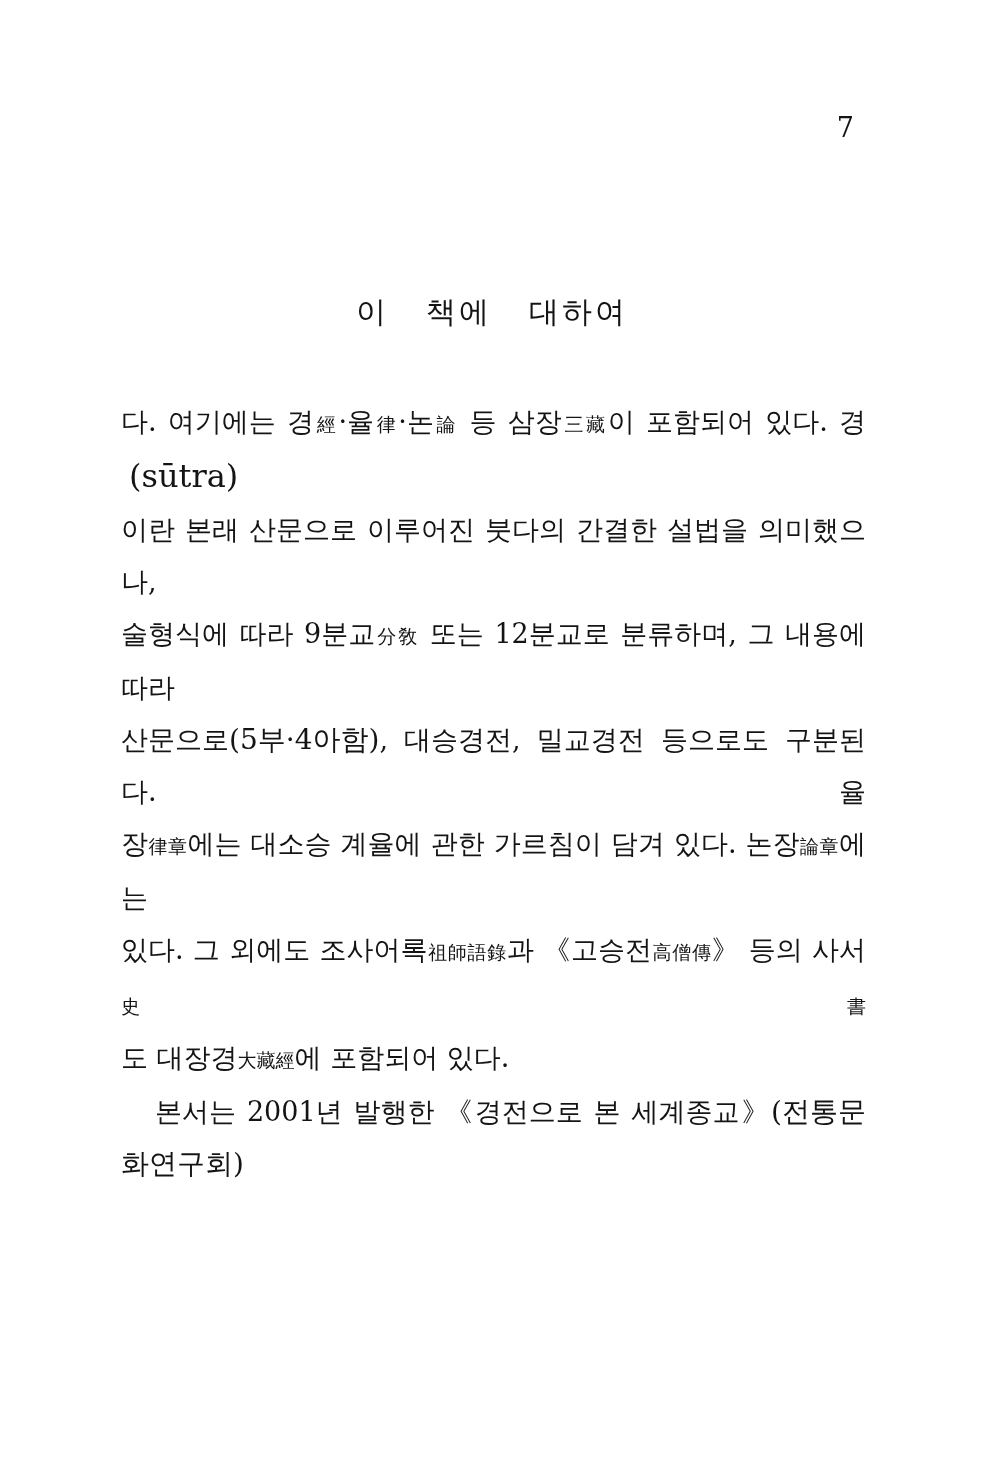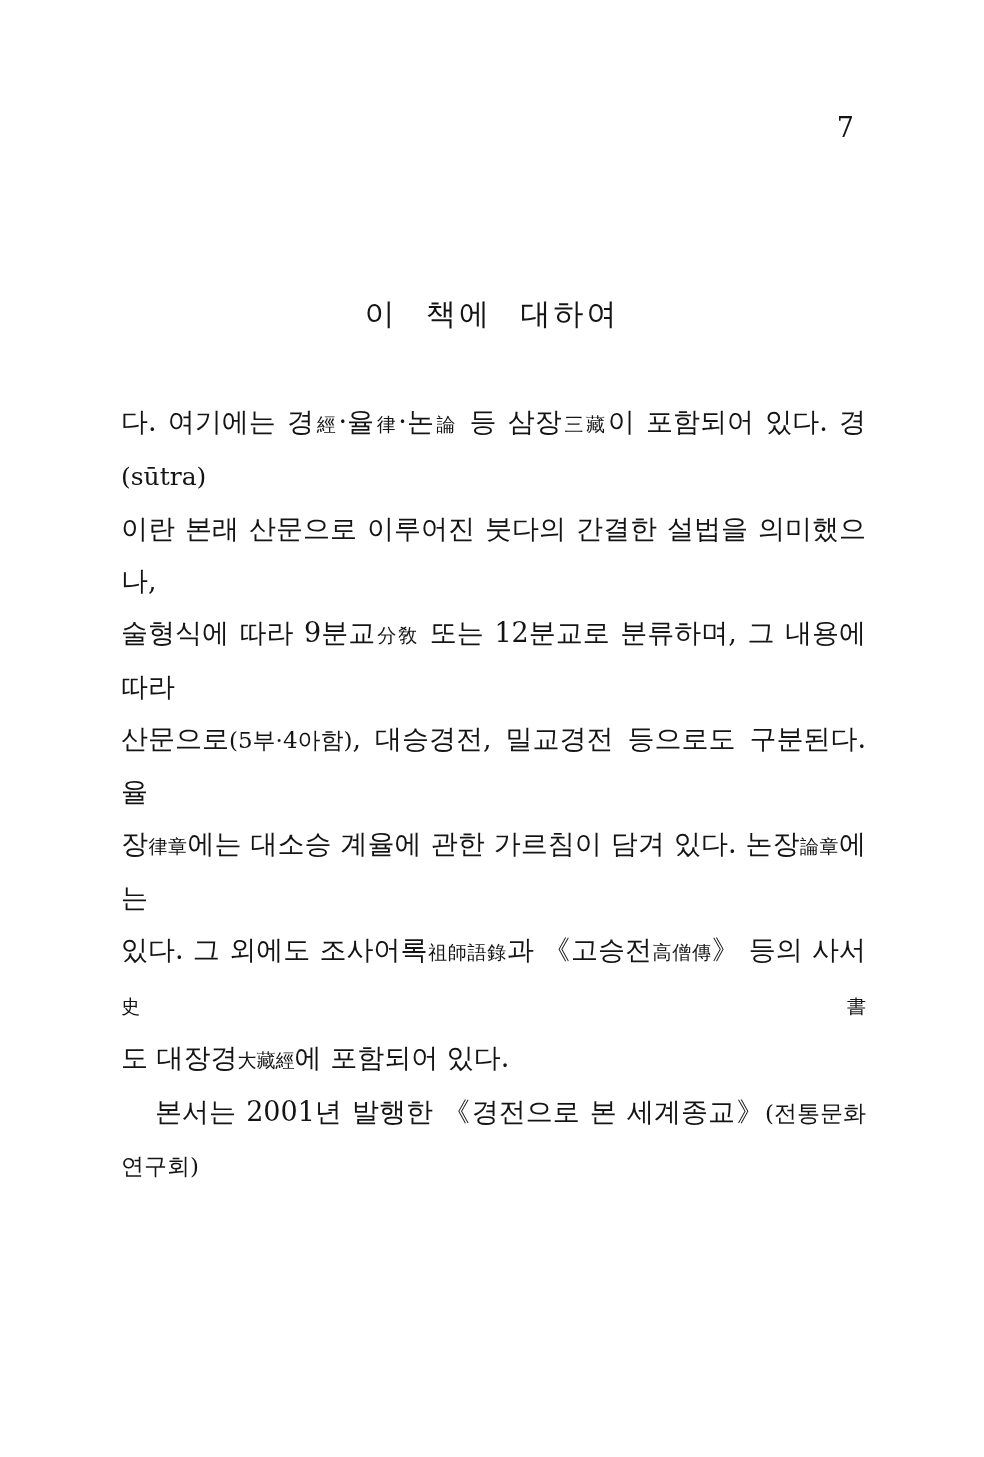--- a/index.html
+++ b/index.html
@@ -29,20 +29,21 @@
     position:absolute;
     top:294px;
     left:0;
     width:984px;
     text-align:center;
     font-size:30px;
     line-height:40px;
     letter-spacing:3px;
     word-spacing:16px;
     white-space:nowrap;
+    font-family:Liberation Mono, monospace;
   }
   .text-body{
     position:absolute;
     left:121px;
     top:396px;
     width:745px;
     font-size:27px;
     line-height:52px;
   }
   .line{
@@ -50,22 +51,22 @@
     text-align-last:justify;
   }
   .line.noJust{
     text-align-last:auto;
   }
   .line.indent{
     text-indent:34px;
   }
   .run-main{}
   .run-hanja{font-size:19px;}
-  .run-paren{font-size:23px;}
-  .run-latin{font-size:25px;}
+  .run-paren{font-size:28px;}
+  .run-latin{font-size:32px;margin-left:8px;}
 </style>
 </head>
 <body>
 
 <div class="page">
   <div class="page-number">7</div>
   <h1 class="page-title" style="font-weight:normal;margin:0;">이 책에 대하여</h1>
   <div class="text-body">
       <div class="line"><span class="run-main">다. 여기에는 경</span><span class="run-hanja">經</span><span class="run-main">·율</span><span class="run-hanja">律</span><span class="run-main">·논</span><span class="run-hanja">論</span><span class="run-main"> 등 삼장</span><span class="run-hanja">三藏</span><span class="run-main">이 포함되어 있다. 경</span><span class="run-latin">(sūtra)</span></div>
       <div class="line"><span class="run-main">이란 본래 산문으로 이루어진 붓다의 간결한 설법을 의미했으나,</span></div>

